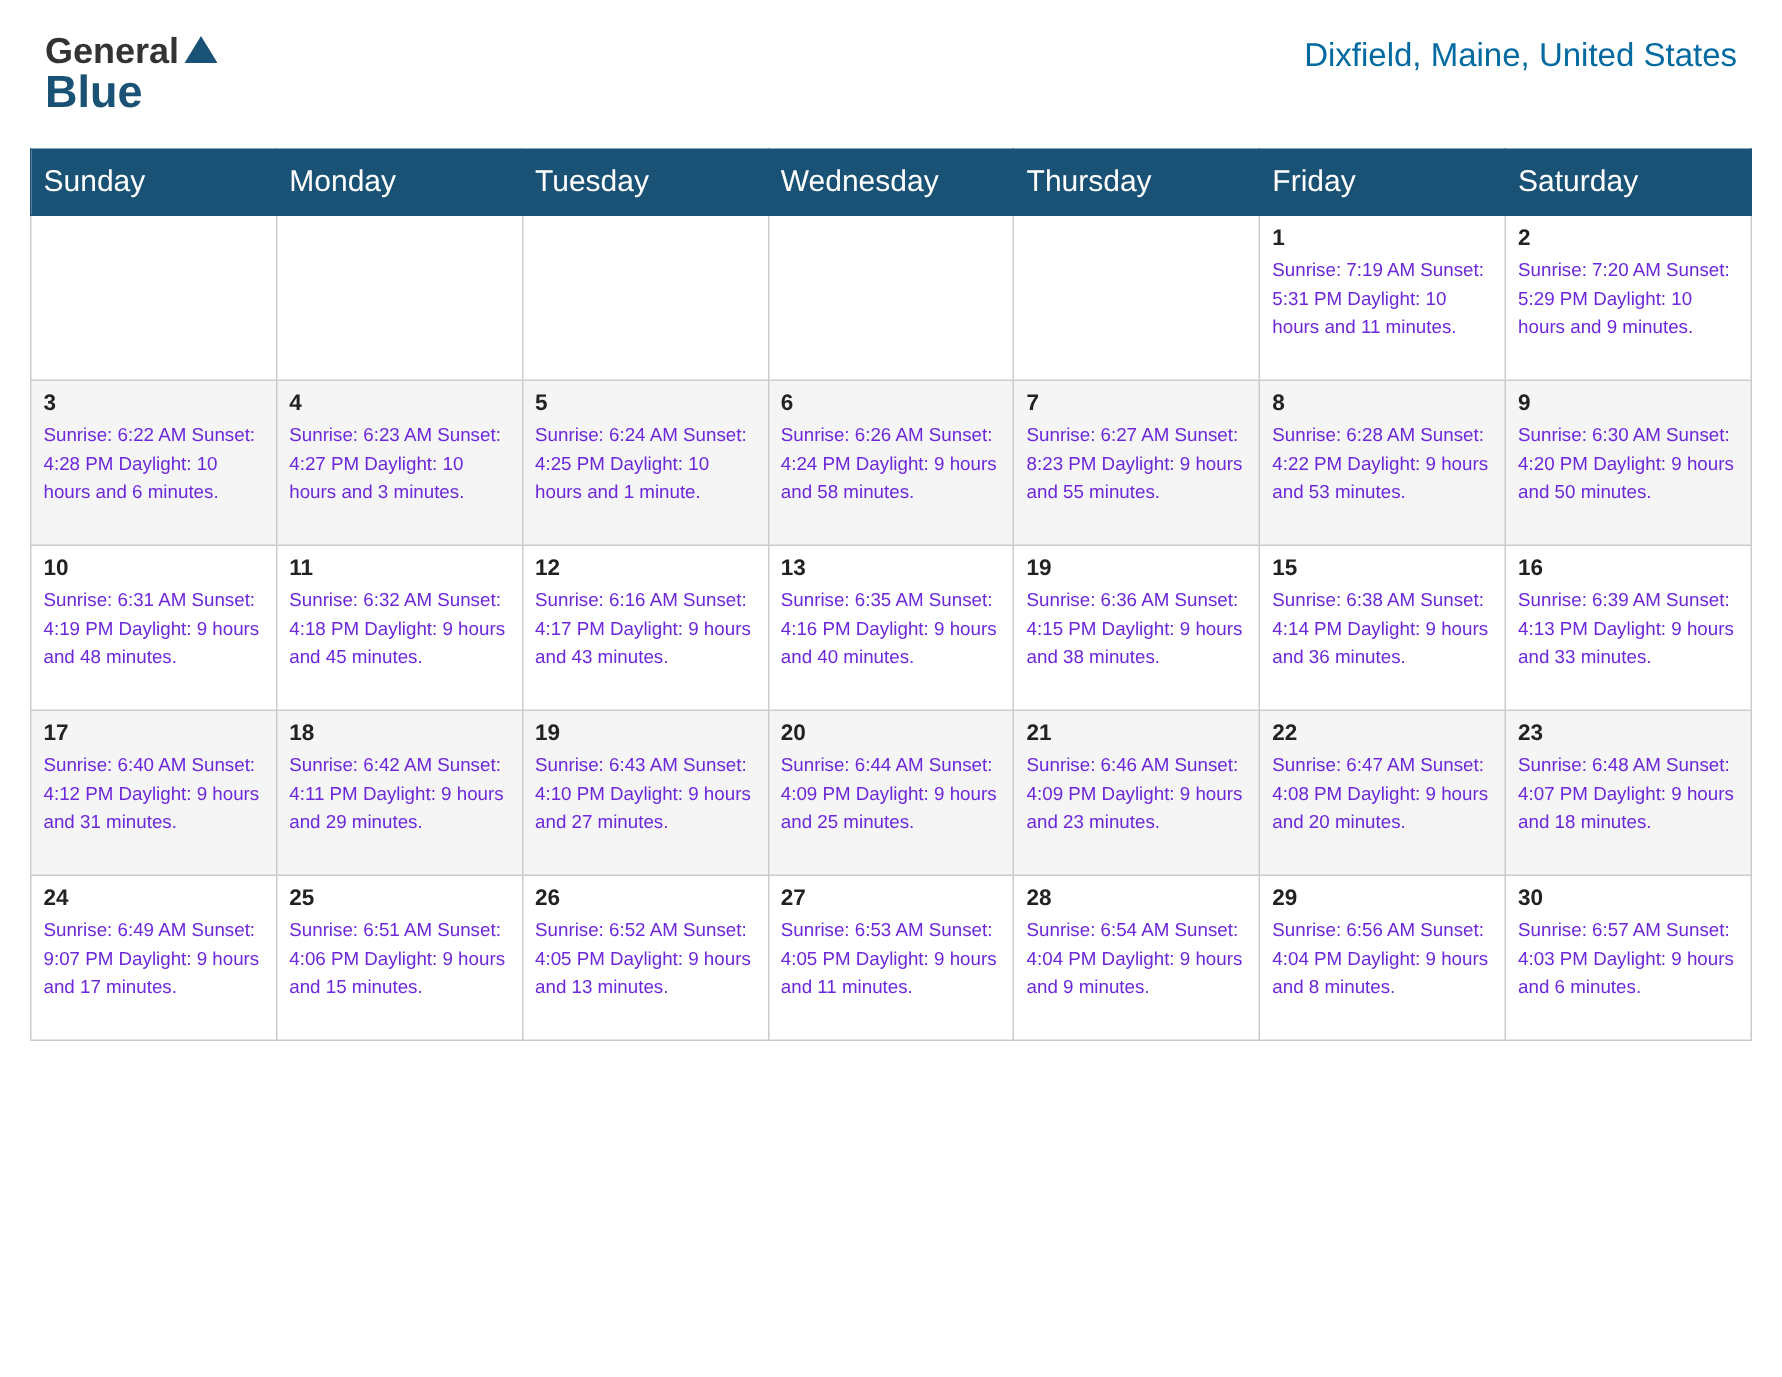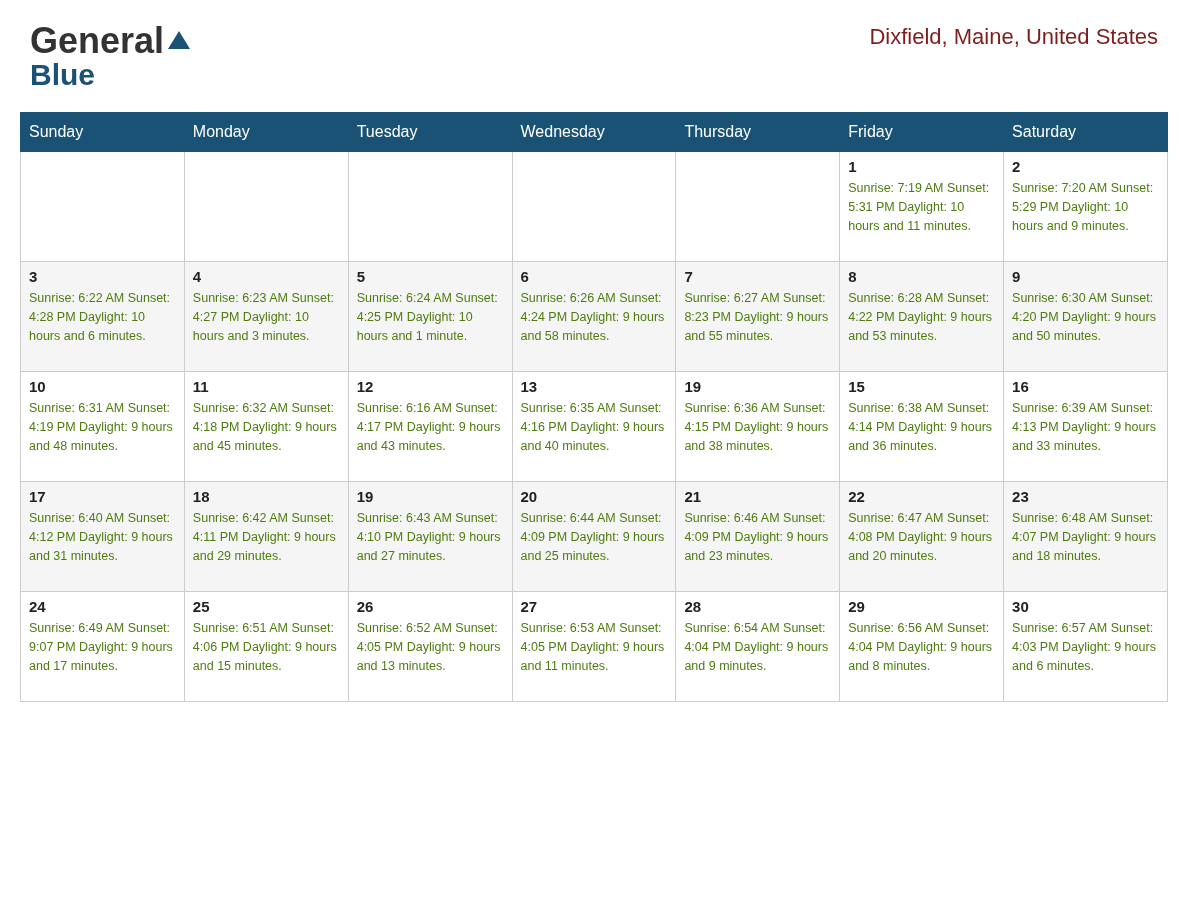--- a/index.html
+++ b/index.html
@@ -25,35 +25,35 @@
       text-align: right;
     }
     .main-title {
       font-size: 52px;
       font-weight: bold;
       color: #222;
       line-height: 1.1;
     }
     .subtitle {
       font-size: 22px;
-      color: #7f1d1d;
+      color: #0369a1;
       margin-top: 4px;
       text-align: right;
     }
     .calendar {
       margin: 10px 20px 20px 20px;
       border-collapse: collapse;
       width: calc(100% - 40px);
       table-layout: fixed;
     }
     .calendar th {
       background-color: #1a5276;
       color: #fff;
       padding: 10px 8px;
-      font-size: 16px;
+      font-size: 20px;
       font-weight: normal;
       text-align: left;
       border: 1px solid #1a5276;
     }
     .calendar td {
       vertical-align: top;
       padding: 6px 8px;
       border: 1px solid #ccc;
       font-size: 13px;
       color: #333;
@@ -62,42 +62,42 @@
     }
     .day-number {
       font-size: 15px;
       font-weight: bold;
       color: #222;
       margin-bottom: 4px;
     }
     .day-info {
       font-size: 12.5px;
       line-height: 1.5;
-      color: #4d7c0f;
+      color: #6d28d9;
     }
     .empty-cell {
       background: #f9f9f9;
     }
     tr:nth-child(odd) td {
       background-color: #fff;
     }
     tr:nth-child(even) td {
       background-color: #f5f5f5;
     }
     .calendar thead tr th {
       background-color: #1a5276;
     }
   </style>
 </head>
 <body>
 
 <div class="header">
   <div class="logo">
   <div style="display:flex; align-items:center;">
-    <span style="font-size:36px; font-weight:bold; color:#333; font-family:Arial;">General</span>
+    <span style="font-size:24px; font-weight:bold; color:#333; font-family:Arial;">General</span>
     <span style="display:inline-block; margin-left:4px; margin-top:2px;">
       <svg width="22" height="22" viewBox="0 0 22 22">
         <polygon points="11,2 22,20 0,20" fill="#1a5276"></polygon>
       </svg>
     </span>
   </div>
   <div style="margin-top:-4px;">
     <span style="font-size:30px; font-weight:bold; color:#1a5276; font-family:Arial;">Blue</span>
   </div>
 </div>

